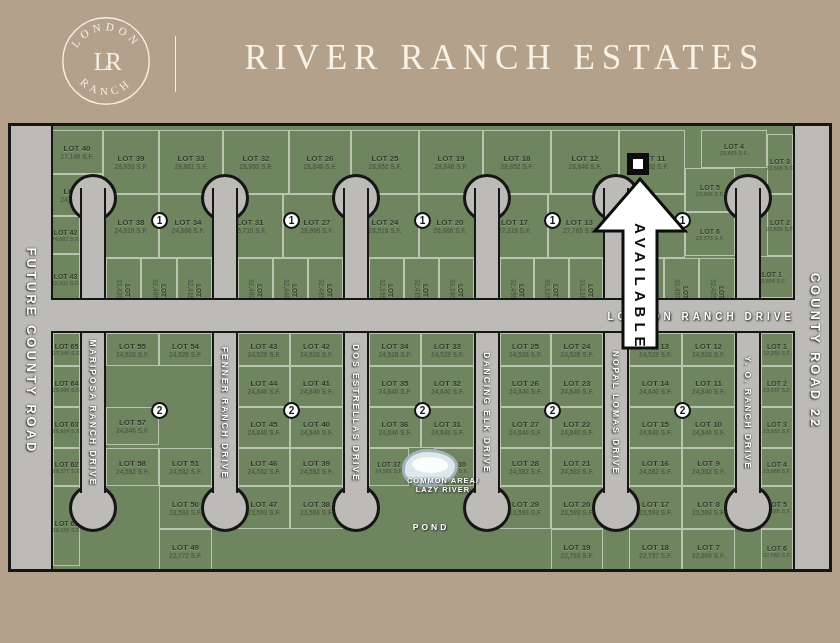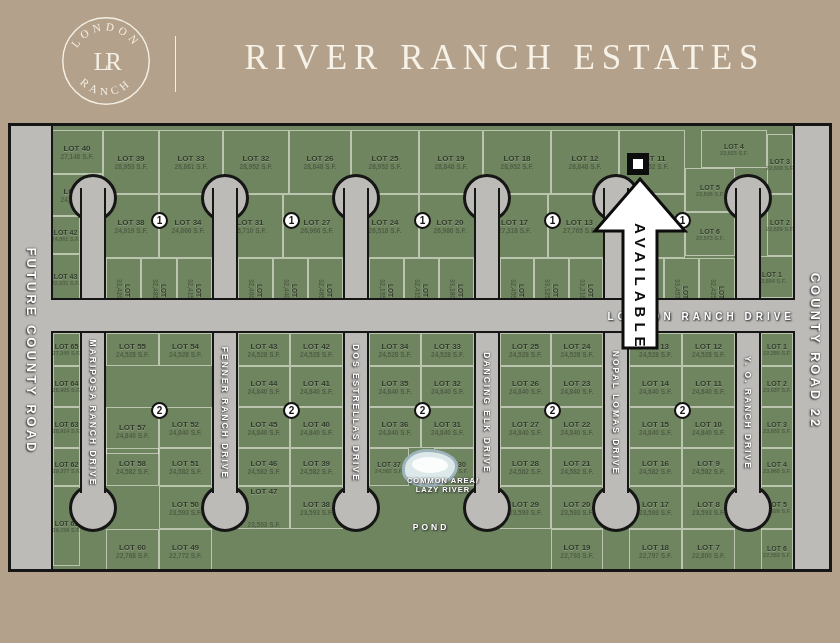--- a/index.html
+++ b/index.html
@@ -353,39 +353,31 @@
         <span class="sf">29,377 S.F.</span>
       </div>
       <div class="lot tiny" style="left: 42px; top: 360px; width: 27px; height: 80px;">
         <span class="num">LOT 61</span>
         <span class="sf">39,156 S.F.</span>
       </div>
       <div class="lot" style="left: 95px; top: 207px; width: 53px; height: 33px;">
         <span class="num">LOT 55</span>
         <span class="sf">24,528 S.F.</span>
       </div>
-      <div class="lot" style="left: 95px; top: 281px; width: 53px; height: 47px;">
+      <div class="lot" style="left: 95px; top: 281px; width: 53px; height: 38px;">
         <span class="num">LOT 57</span>
         <span class="sf">24,840 S.F.</span>
       </div>
       <div class="lot" style="left: 95px; top: 322px; width: 53px; height: 38px;">
         <span class="num">LOT 58</span>
         <span class="sf">24,582 S.F.</span>
       </div>
-      <div class="lot" style="left: 95px; top: 403px; width: 53px; height: 44px;">
-        <span class="num">LOT 60</span>
-        <span class="sf">22,768 S.F.</span>
-      </div>
       <div class="lot" style="left: 148px; top: 207px; width: 53px; height: 33px;">
         <span class="num">LOT 54</span>
         <span class="sf">24,528 S.F.</span>
-      </div>
-      <div class="lot" style="left: 148px; top: 281px; width: 53px; height: 41px;">
-        <span class="num">LOT 52</span>
-        <span class="sf">24,840 S.F.</span>
       </div>
       <div class="lot" style="left: 148px; top: 322px; width: 53px; height: 38px;">
         <span class="num">LOT 51</span>
         <span class="sf">24,582 S.F.</span>
       </div>
       <div class="lot" style="left: 148px; top: 360px; width: 53px; height: 43px;">
         <span class="num">LOT 50</span>
         <span class="sf">23,593 S.F.</span>
       </div>
       <div class="lot" style="left: 148px; top: 403px; width: 53px; height: 44px;">
@@ -401,21 +393,21 @@
         <span class="sf">24,840 S.F.</span>
       </div>
       <div class="lot" style="left: 227px; top: 281px; width: 52px; height: 41px;">
         <span class="num">LOT 45</span>
         <span class="sf">24,840 S.F.</span>
       </div>
       <div class="lot" style="left: 227px; top: 322px; width: 52px; height: 38px;">
         <span class="num">LOT 46</span>
         <span class="sf">24,582 S.F.</span>
       </div>
-      <div class="lot" style="left: 227px; top: 360px; width: 52px; height: 43px; justify-content: space-between;">
+      <div class="lot" style="left: 227px; top: 360px; width: 52px; height: 43px;">
         <span class="num">LOT 47</span>
         <span class="sf">23,593 S.F.</span>
       </div>
       <div class="lot" style="left: 279px; top: 207px; width: 53px; height: 33px;">
         <span class="num">LOT 42</span>
         <span class="sf">24,528 S.F.</span>
       </div>
       <div class="lot" style="left: 279px; top: 240px; width: 53px; height: 41px;">
         <span class="num">LOT 41</span>
         <span class="sf">24,840 S.F.</span>

